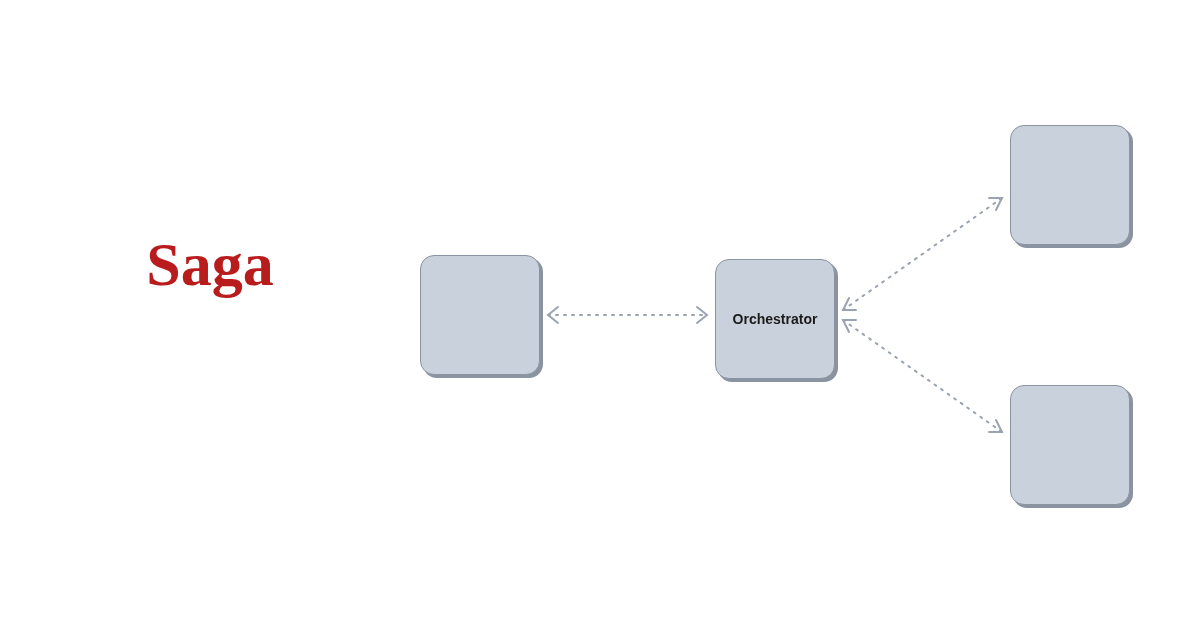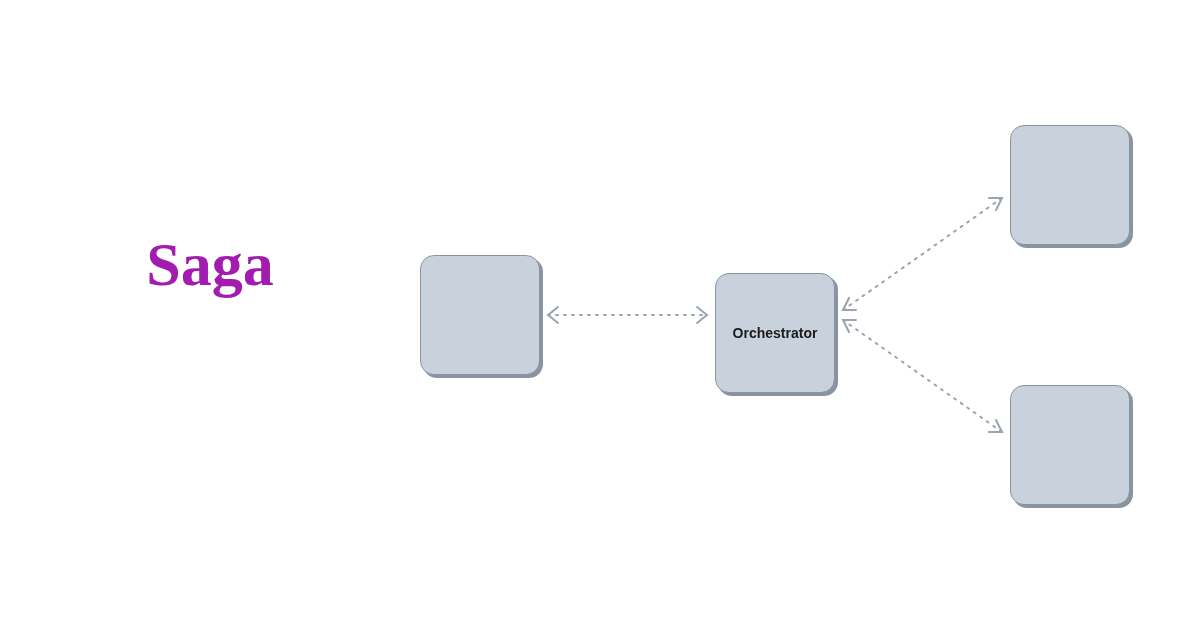--- a/index.html
+++ b/index.html
@@ -12,21 +12,21 @@
       overflow: hidden;
     }
     .title {
       position: absolute;
       left: 60px;
       top: 230px;
       width: 300px;
       font-family: Georgia, 'Times New Roman', serif;
       font-size: 62px;
       font-weight: 700;
-      color: #a21caf;
+      color: #b91c1c;
       line-height: 1.1;
       text-align: center;
     }
     .node {
       position: absolute;
       width: 120px;
       height: 120px;
       background: #c9d2dc;
       border: 1px solid #8a94a0;
       border-radius: 14px;
@@ -66,21 +66,21 @@
 <body>
 
 <div class="title">
   <span>Saga</span><br>
 </div>
 
 <div class="node" style="left:420px; top:255px;">
   <span class="node-label"></span>
 </div>
 
-<div class="node" style="left:715px; top:273px;">
+<div class="node" style="left:715px; top:259px;">
   <span class="node-label">Orchestrator</span>
 </div>
 
 <div class="node" style="left:1010px; top:125px;">
   <span class="node-label"></span>
 </div>
 
 <div class="node" style="left:1010px; top:385px;">
   <span class="node-label"></span>
 </div>

